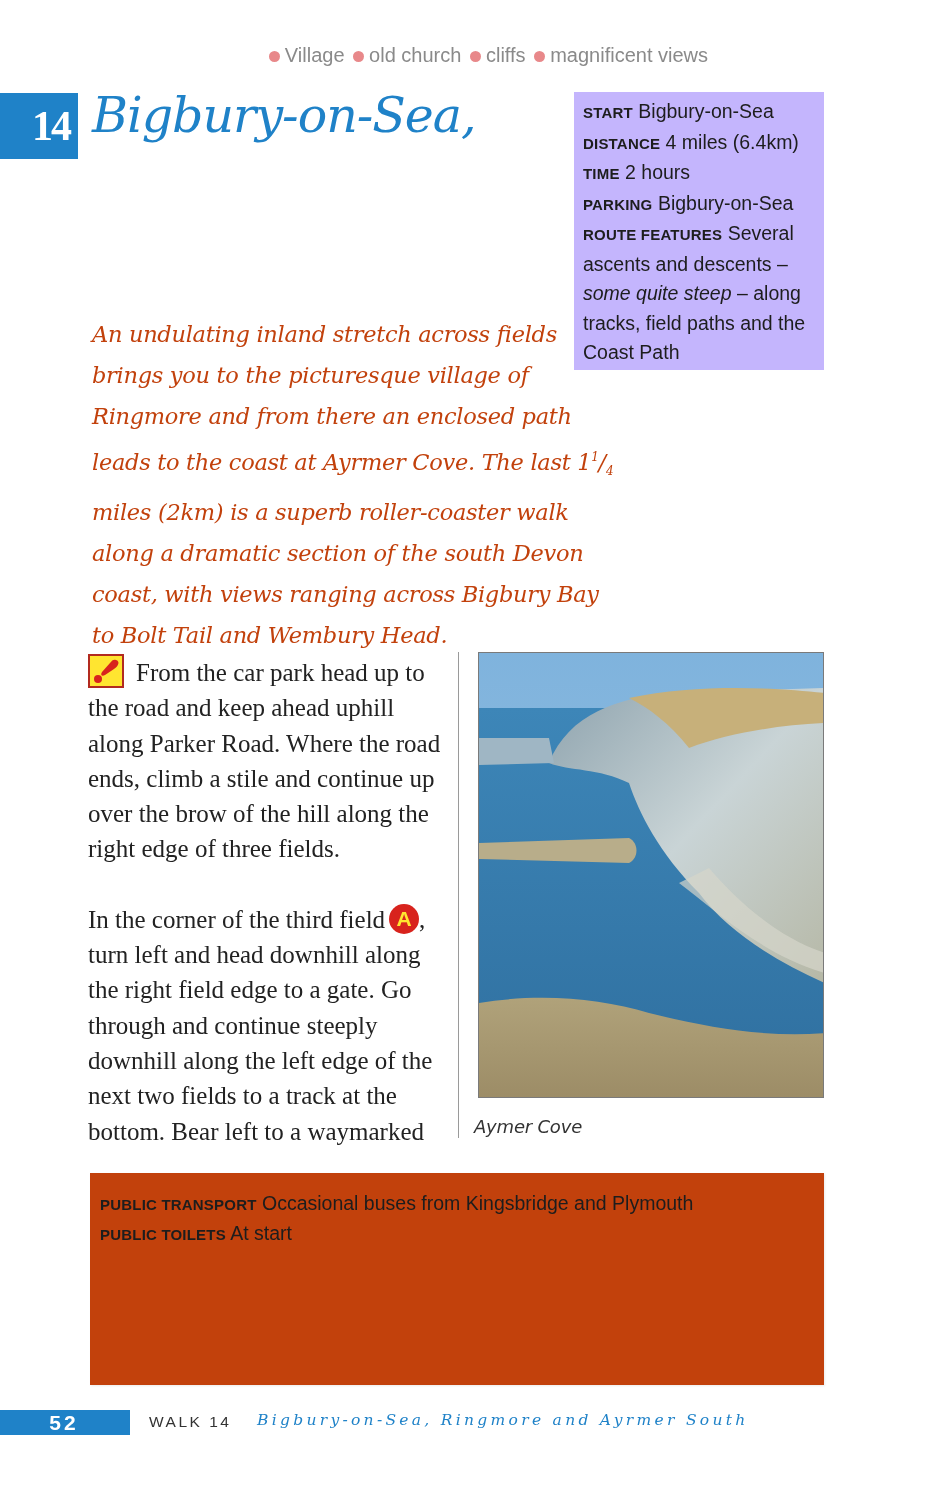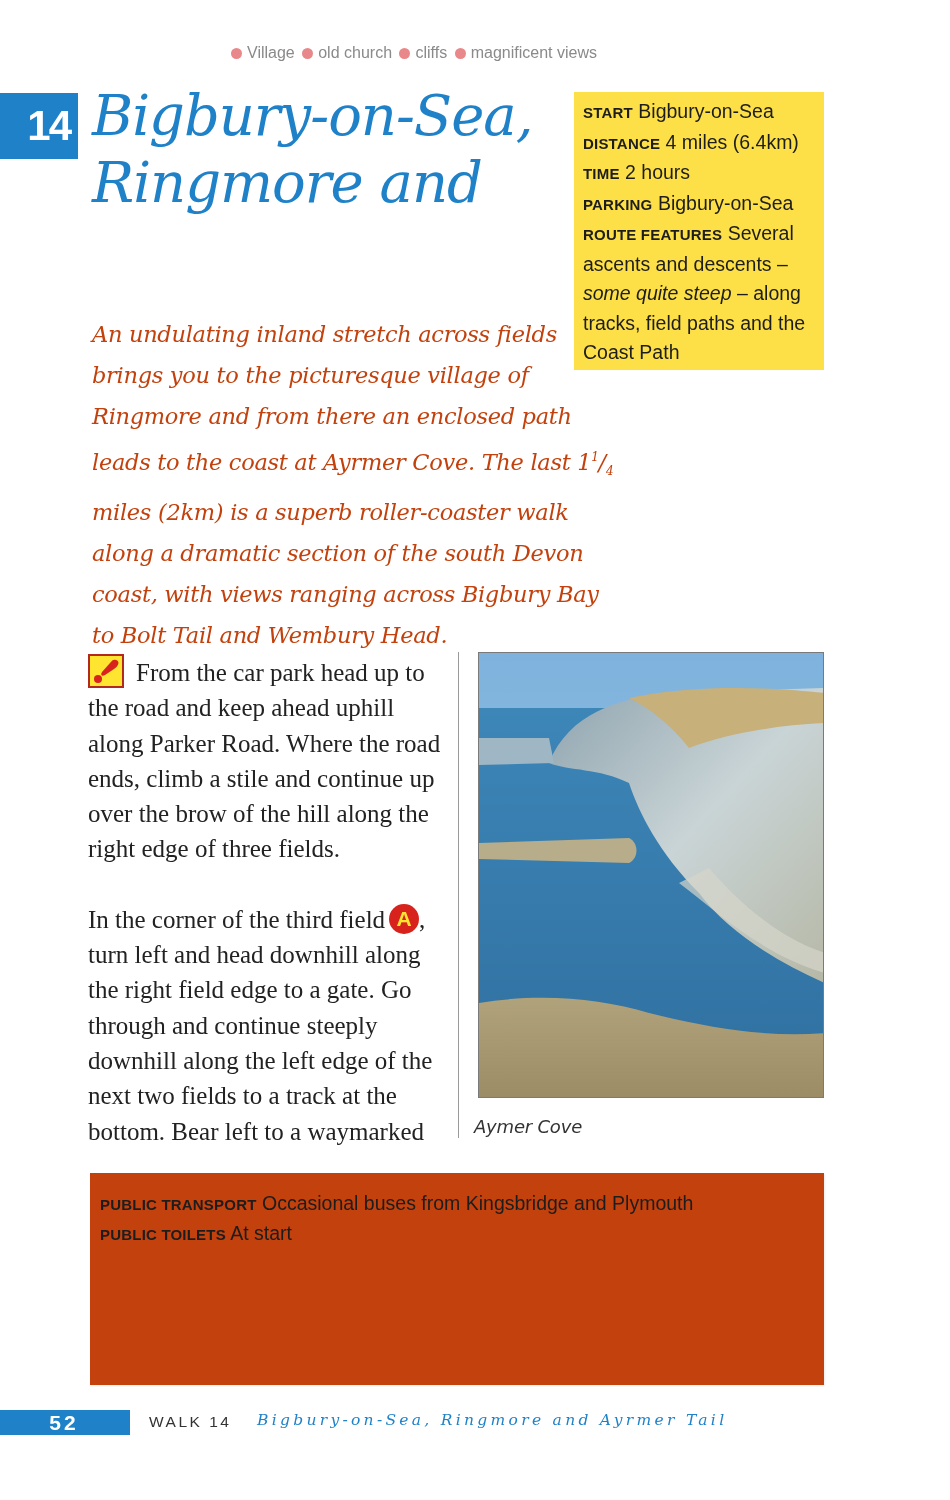--- a/index.html
+++ b/index.html
@@ -3,42 +3,42 @@
   <meta charset="utf-8">
   <style>
     html, body { margin: 0; padding: 0; }
     body {
       width: 950px; height: 1500px; background: #ffffff;
       position: relative; overflow: hidden;
       font-family: "Liberation Sans", sans-serif; color: #222;
     }
     .tags {
       position: absolute; top: 44px; left: 228px; width: 480px;
-      font-size: 16px; color: #8a8a8a; white-space: nowrap;
+      font-size: 20px; color: #8a8a8a; white-space: nowrap; text-align: right;
     }
     .tags .dot {
       display: inline-block; width: 11px; height: 11px; border-radius: 50%;
       background: #e8888a; margin: 0 5px 1px 3px; vertical-align: middle;
     }
     .walk-num {
       position: absolute; top: 93px; left: 0; width: 78px; height: 66px;
       background: #1f82c8; color: #fff; font-weight: bold;
-      font-family: Liberation Sans, sans-serif; font-size: 42px;
+      font-family: Liberation Serif, serif; font-size: 42px;
       text-align: right; padding-right: 8px; box-sizing: border-box;
       line-height: 66px; letter-spacing: -2px;
     }
     .title {
       position: absolute; top: 82px; left: 92px; width: 470px;
       font-family: "DejaVu Serif", serif; font-style: italic;
-      color: #1f82c8; font-size: 56px; line-height: 67px; margin: 0; font-weight: normal;
+      color: #1f82c8; font-size: 49px; line-height: 67px; margin: 0; font-weight: normal;
       letter-spacing: -1px;
     }
     .infobox {
       position: absolute; top: 92px; left: 574px; width: 250px; height: 278px;
-      background: #fde047; box-sizing: border-box; padding: 5px 8px 6px 9px;
+      background: #c4b5fd; box-sizing: border-box; padding: 5px 8px 6px 9px;
       font-size: 19.5px; line-height: 29.5px; color: #1d1d1d;
     }
     .infobox .lbl, .facts .lbl {
       font-weight: bold; font-size: 15px; text-transform: uppercase; letter-spacing: 0.2px;
     }
     .intro {
       position: absolute; top: 314px; left: 92px; width: 530px;
       font-family: "DejaVu Serif", serif; font-style: italic;
       font-size: 22.5px; line-height: 41px; color: #c2410c; margin: 0;
       letter-spacing: -0.3px;
@@ -101,21 +101,21 @@
   <span class="dot"></span><span>Village</span>
   <span class="dot"></span><span>old church</span>
   <span class="dot"></span><span>cliffs</span>
   <span class="dot"></span><span>magnificent views</span>
 </div>
 
 <div class="walk-num">14</div>
 
 <h1 class="title">
   <span>Bigbury-on-Sea,</span><br>
-  <span>Ringmore and</span><br>
+  <br>
 </h1>
 
 <div class="infobox">
   <div><span class="lbl">START</span> <span>Bigbury-on-Sea</span></div>
   <div><span class="lbl">DISTANCE</span> <span>4 miles (6.4km)</span></div>
   <div><span class="lbl">TIME</span> <span>2 hours</span></div>
   <div><span class="lbl">PARKING</span> <span>Bigbury-on-Sea</span></div>
   <div><span class="lbl">ROUTE FEATURES</span> <span>Several ascents and descents –</span> <i>some quite steep</i> <span>– along tracks, field paths and the Coast Path</span></div>
 </div>
 
@@ -172,13 +172,13 @@
 <div class="caption">Aymer Cove</div>
 
 <div class="facts">
   <div><span class="lbl">PUBLIC TRANSPORT</span> <span>Occasional buses from Kingsbridge and Plymouth</span></div>
   <div><span class="lbl">PUBLIC TOILETS</span> <span>At start</span></div>
 </div>
 
 <div class="footer-bar"></div>
 <div class="page-num">52</div>
 <div class="footer-walk">WALK 14</div>
-<div class="footer-title">Bigbury-on-Sea, Ringmore and Ayrmer Tail</div>
+<div class="footer-title">Bigbury-on-Sea, Ringmore and Ayrmer South</div>
 
 </body></html>

